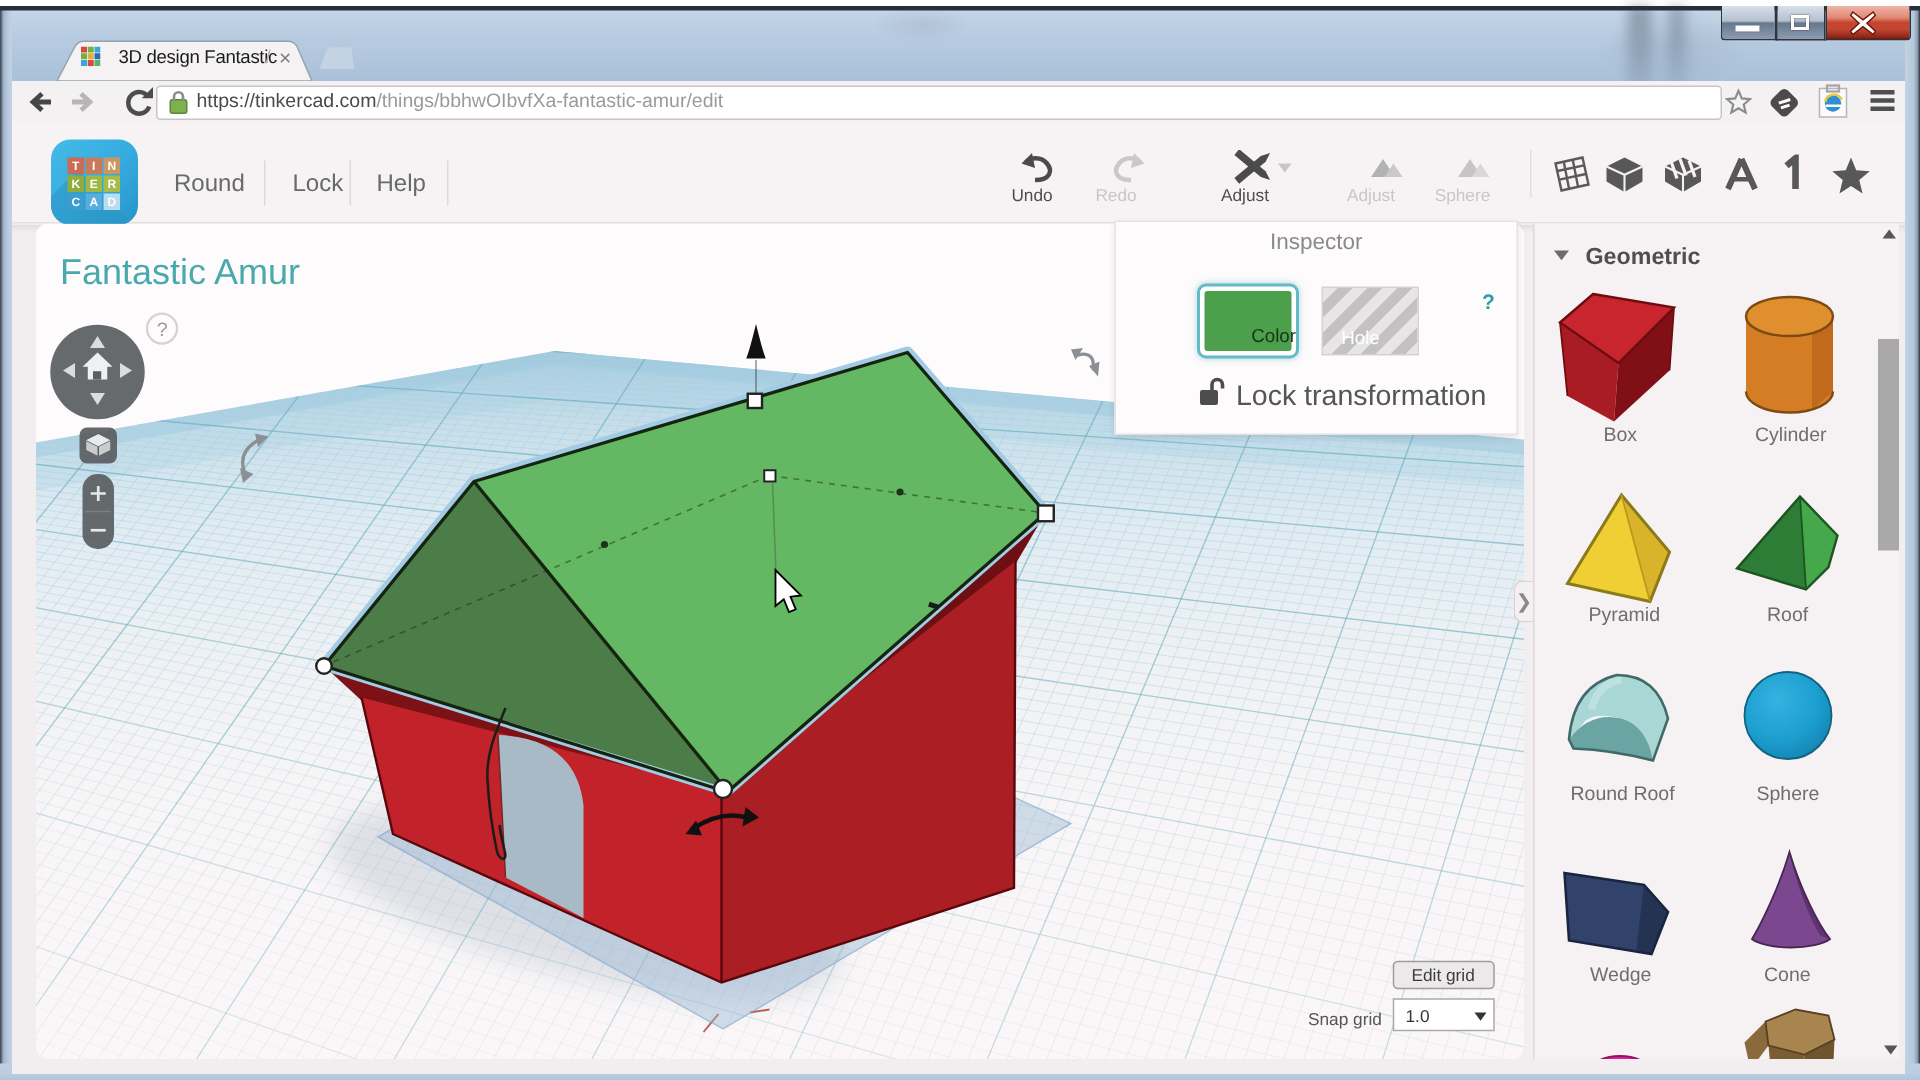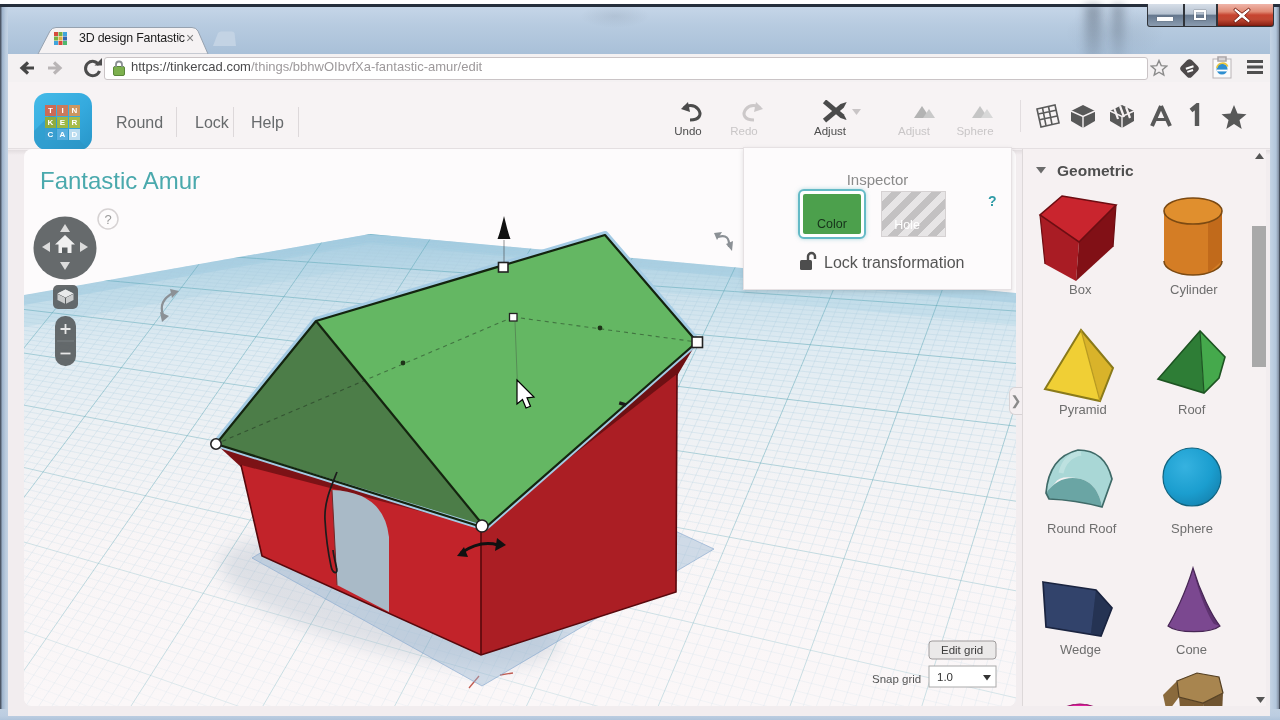--- a/index.html
+++ b/index.html
@@ -583,28 +583,28 @@
    <g transform="translate(1163,669)">
      <polygon points="14,8 34,0 56,4 60,20 40,30 16,24" fill="#a8854f"></polygon>
      <polygon points="0,22 14,8 16,24 4,40" fill="#8a6a3c"></polygon>
      <polygon points="16,24 40,30 42,53 18,46" fill="#7b5c33"></polygon>
      <polygon points="40,30 60,20 59,42 42,53" fill="#6f5430"></polygon>
      <polygon points="14,8 34,0 56,4 60,20 40,30 16,24" fill="none" stroke="#554023" stroke-width="1.2"></polygon>
    </g>
  </svg>
 
  <div class="abs" id="inspector">
-   <div style="text-align:center;font-size:15px;color:#8a8a8a;margin-top:23px">Inspector</div>
+   <div style="text-align:center;font-size:15px;color:#8a8a8a;margin-top:5px">Inspector</div>
    <div class="abs" style="left:54px;top:41px;width:68px;height:50px;border:2px solid #64bac6;border-radius:6px;background:#fff;box-shadow:0 0 4px rgba(100,186,198,.5)">
      <div class="abs" style="left:3px;top:3px;width:58px;height:40px;background:#4ca04c;border-radius:2px"></div>
-     <div class="abs" style="left:0;top:26px;width:64px;text-align:center;font-size:12.5px;color:#16321a">Color</div>
+     <div class="abs" style="left:0;top:26px;width:64px;text-align:right;font-size:12.5px;color:#16321a">Color</div>
    </div>
    <div class="abs" style="left:137px;top:43px;width:65px;height:46px;border:1px solid #d5d1d2;background:repeating-linear-gradient(135deg,#e7e5e6 0 7px,#c3c1c2 7px 14px)">
      <div class="abs" style="left:0;top:26px;width:50px;text-align:center;font-size:12.5px;color:#fff">Hole</div>
    </div>
    <div class="abs" style="left:244px;top:45px;color:#2f9ba6;font-size:14px;font-weight:bold">?</div>
    <svg class="abs" style="left:55px;top:103px" width="18" height="20" viewBox="0 0 18 20">
      <rect x="1" y="9" width="12" height="10" rx="1.5" fill="#4d4d4d"></rect>
      <path d="M9 9 V5.5 A3.5 3.5 0 0 1 16 5.5 V8" stroke="#4d4d4d" stroke-width="2.4" fill="none"></path>
    </svg>
-   <div class="abs" style="left:80px;top:106px;font-size:16px;color:#555">Lock transformation</div>
+   <div class="abs" style="left:80px;top:106px;font-size:19px;color:#555">Lock transformation</div>
  </div>
 </div>
 </div>
 </body></html>

